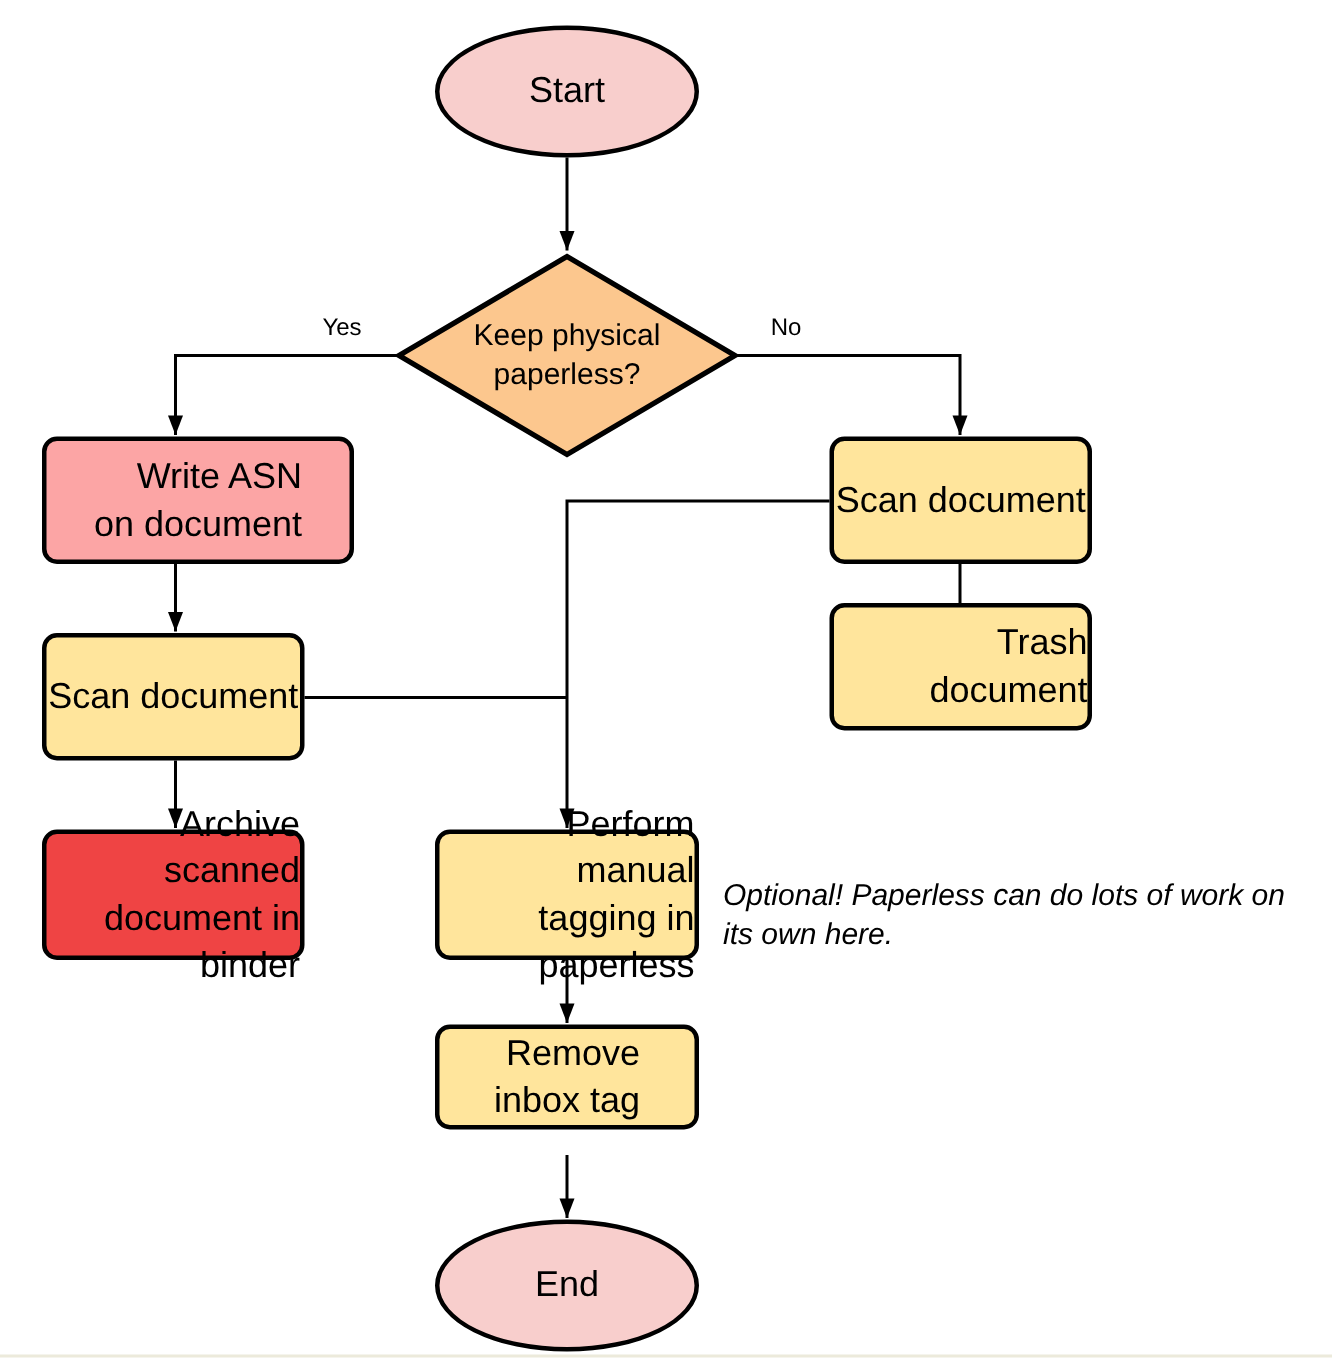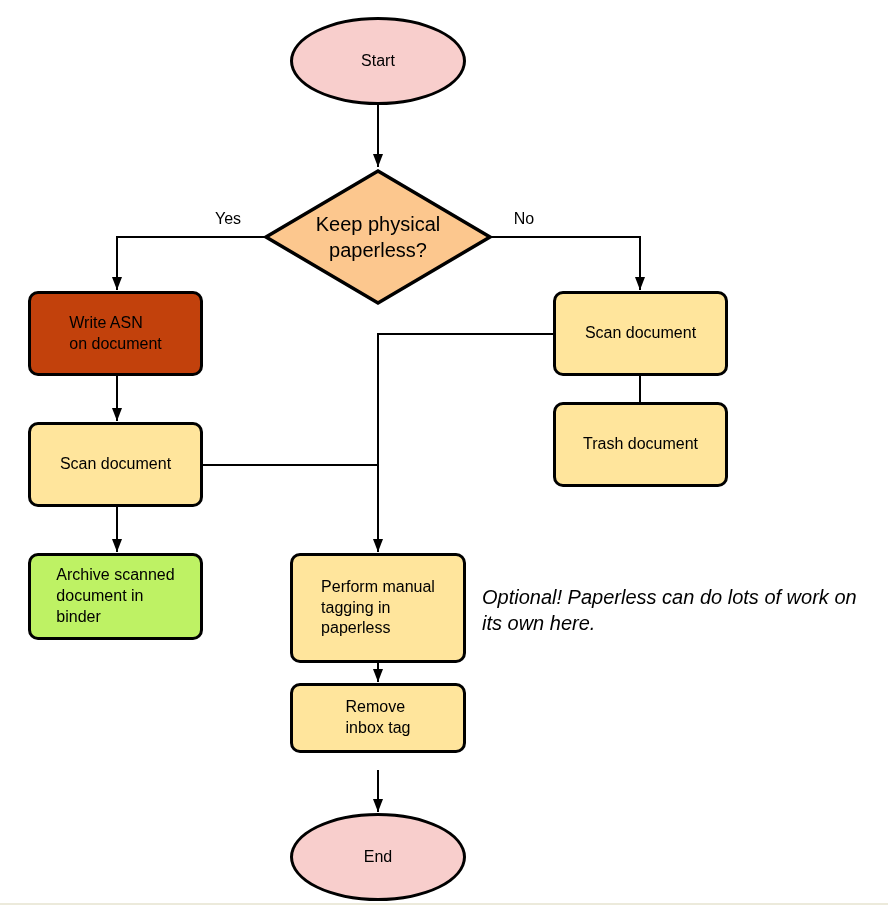--- a/index.html
+++ b/index.html
@@ -19,22 +19,22 @@
     z-index: 1;
   }
   .node {
     position: absolute;
     z-index: 2;
     box-sizing: border-box;
     border: 3.5px solid #000;
     display: flex;
     align-items: center;
     justify-content: center;
-    text-align: left;
-    font-size: 16px;
+    text-align: right;
+    font-size: 24px;
     line-height: 1.3;
     white-space: pre-line;
   }
   .terminator { border-radius: 50%; }
   .process { border-radius: 10px; }
   .decision-label {
     position: absolute;
     z-index: 2;
     display: flex;
     align-items: center;
@@ -100,44 +100,44 @@
 
   <div class="decision-label" style="left:285px; top:200px; width:186px; height:74px;">
     <span>Keep physical
 paperless?</span>
   </div>
 
   <div class="edge-label" style="left:205px; top:210px; width:46px;">Yes</div>
 
   <div class="edge-label" style="left:503px; top:210px; width:42px;">No</div>
 
-  <div class="node process" style="left: 28px; top: 291px; width: 175px; height: 85px; background: #c2410c;">
+  <div class="node process" style="left: 28px; top: 291px; width: 208px; height: 85px; background: #fca5a5;">
     <span>Write ASN
 on document</span>
   </div>
 
   <div class="node process" style="left: 28px; top: 422px; width: 175px; height: 85px; background: rgb(255, 229, 156);">
     <span>Scan document</span>
   </div>
 
-  <div class="node process" style="left: 28px; top: 553px; width: 175px; height: 87px; background: #bef264;">
+  <div class="node process" style="left: 28px; top: 553px; width: 175px; height: 87px; background: #ef4444;">
     <span>Archive scanned
 document in
 binder</span>
   </div>
 
   <div class="node process" style="left: 553px; top: 291px; width: 175px; height: 85px; background: rgb(255, 229, 156);">
     <span>Scan document</span>
   </div>
 
   <div class="node process" style="left: 553px; top: 402px; width: 175px; height: 85px; background: rgb(255, 229, 156);">
     <span>Trash document</span>
   </div>
 
-  <div class="node process" style="left: 290px; top: 553px; width: 176px; height: 110px; background: rgb(255, 229, 156);">
+  <div class="node process" style="left: 290px; top: 553px; width: 176px; height: 87px; background: rgb(255, 229, 156);">
     <span>Perform manual
 tagging in
 paperless</span>
   </div>
 
   <div class="note" style="left:482px; top:584px; width:400px;">Optional! Paperless can do lots of work on
 its own here.</div>
 
   <div class="node process" style="left: 290px; top: 683px; width: 176px; height: 70px; background: rgb(255, 229, 156);">
     <span>Remove

